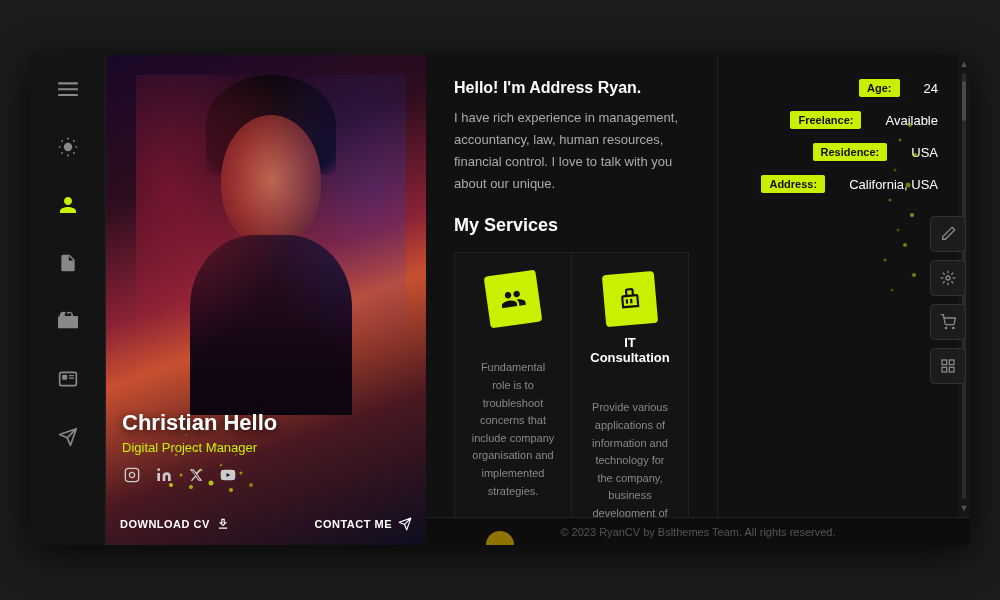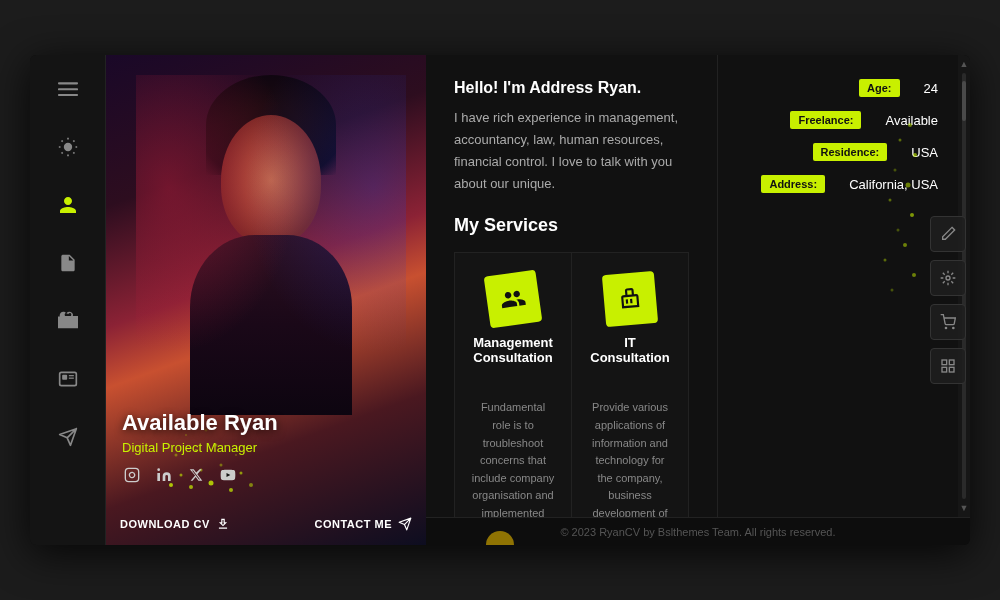--- a/index.html
+++ b/index.html
@@ -412,21 +412,21 @@
         <circle cx="85" cy="70" r="2" fill="#c8f000" opacity="0.5"></circle>
         <circle cx="10" cy="40" r="1.5" fill="#c8f000" opacity="0.4"></circle>
         <circle cx="30" cy="35" r="1" fill="#c8f000" opacity="0.5"></circle>
         <circle cx="50" cy="30" r="1.5" fill="#c8f000" opacity="0.4"></circle>
         <circle cx="70" cy="40" r="1" fill="#c8f000" opacity="0.3"></circle>
         <circle cx="20" cy="20" r="1" fill="#c8f000" opacity="0.3"></circle>
         <circle cx="40" cy="15" r="1.5" fill="#c8f000" opacity="0.2"></circle>
       </svg>
 
       <div class="profile-info" style="z-index:5;">
-        <div class="profile-name">Available Ryan</div>
+        <div class="profile-name">Christian Hello</div>
         <div class="profile-title">Digital Project Manager</div>
         <div class="social-links">
           <span class="social-icon" style="font-size:14px;color:#ccc;">
 
             <svg width="16" height="16" viewBox="0 0 24 24" fill="none" stroke="currentColor" stroke-width="2">
               <rect x="2" y="2" width="20" height="20" rx="5" ry="5"></rect>
                 <path d="M16 11.37A4 4 0 1112.63 8 4 4 0 0116 11.37z"></path>
                 <line x1="17.5" y1="6.5" x2="17.51" y2="6.5"></line>
             </svg>
           </span>
@@ -477,21 +477,20 @@
           <div class="services-title">My Services</div>
 
           <div class="services-grid">
 
             <div class="service-card">
               <div class="service-icon-wrapper" style="transform:rotate(-8deg);">
                 <svg width="26" height="26" viewBox="0 0 24 24" fill="#111">
                   <path d="M16 11c1.66 0 2.99-1.34 2.99-3S17.66 5 16 5c-1.66 0-3 1.34-3 3s1.34 3 3 3zm-8 0c1.66 0 2.99-1.34 2.99-3S9.66 5 8 5C6.34 5 5 6.34 5 8s1.34 3 3 3zm0 2c-2.33 0-7 1.17-7 3.5V19h14v-2.5c0-2.33-4.67-3.5-7-3.5zm8 0c-.29 0-.62.02-.97.05 1.16.84 1.97 1.97 1.97 3.45V19h6v-2.5c0-2.33-4.67-3.5-7-3.5z"></path>
                 </svg>
               </div>
-              <div class="service-name">Management Consultation</div>
               <div class="service-desc">Fundamental role is to troubleshoot concerns that include company organisation and implemented strategies.</div>
             </div>
 
             <div class="service-card">
               <div class="service-icon-wrapper" style="transform:rotate(-5deg);">
                 <svg width="26" height="26" viewBox="0 0 24 24" fill="#111">
                   <path d="M10 2c-1.1 0-2 .9-2 2v4H6c-1.1 0-2 .9-2 2v10h16V10c0-1.1-.9-2-2-2h-2V4c0-1.1-.9-2-2-2h-4zm0 2h4v4h-4V4zm-4 6h12v8H6v-8zm2 2v4h2v-4H8zm4 0v4h2v-4h-2z"></path>
                 </svg>
               </div>
               <div class="service-name">IT Consultation</div>

